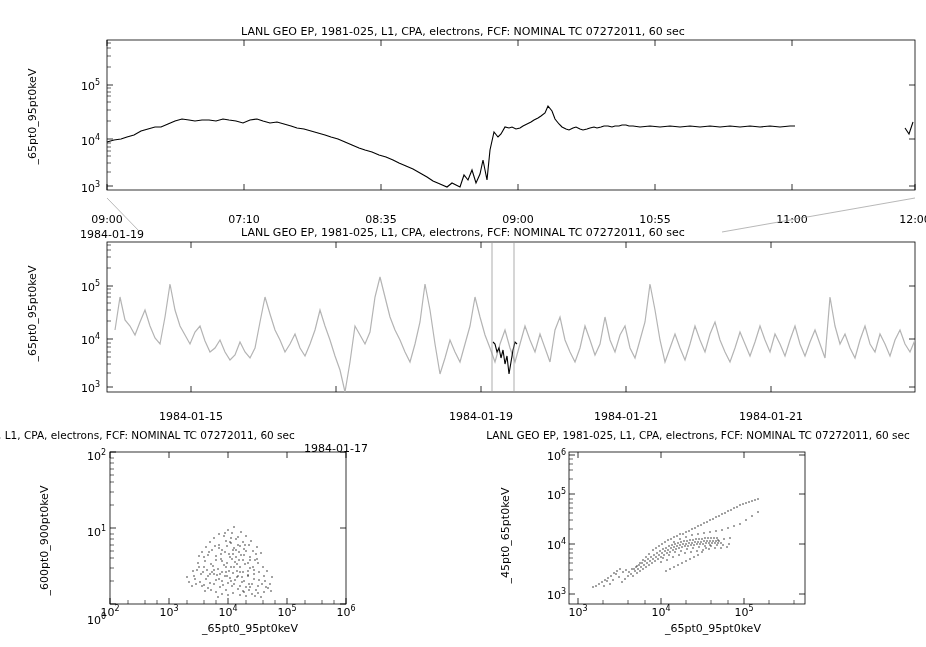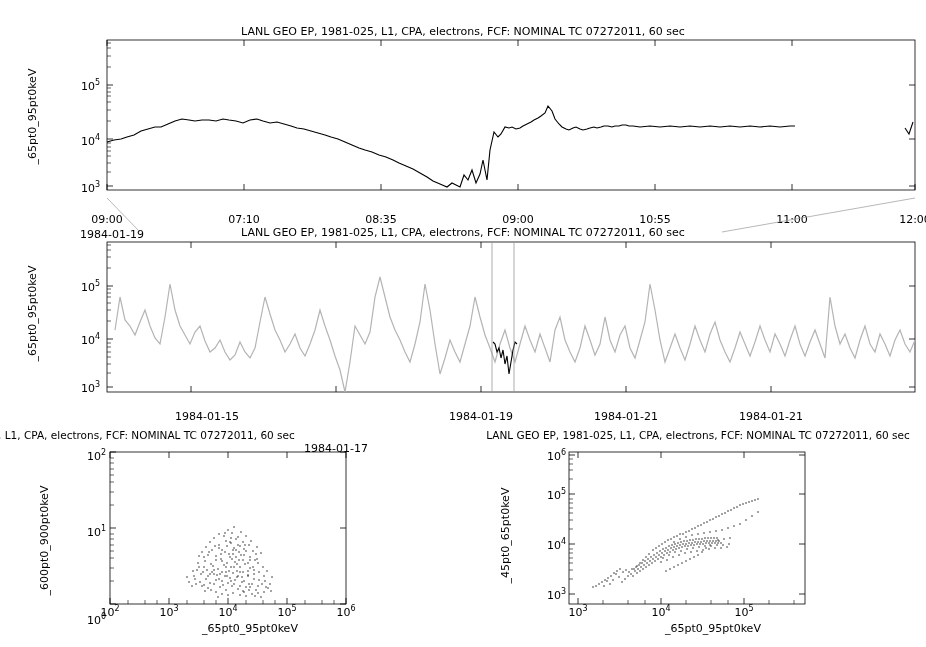--- a/index.html
+++ b/index.html
@@ -153,21 +153,21 @@
   <div class="panel" style="left:0;top:222px;width:926px;height:205px;">
     <div class="title" style="left:0;top:4px;width:926px;">LANL GEO EP, 1981-025, L1, CPA, electrons, FCF: NOMINAL TC 07272011, 60 sec</div>
     <div class="axis-label-y" style="left:-38px;top:85px;width:140px;text-align:center;">
       <span>_65pt0_95pt0keV</span>
     </div>
 
     <div class="ticklabel tl-y" style="left:64px;top:158px;width:36px;"><span>10</span><span class="sup">3</span></div>
     <div class="ticklabel tl-y" style="left:64px;top:110px;width:36px;"><span>10</span><span class="sup">4</span></div>
     <div class="ticklabel tl-y" style="left:64px;top:57px;width:36px;"><span>10</span><span class="sup">5</span></div>
 
-    <div class="ticklabel tl-x" style="left:162px;top:188px;width:90px;">1984-01-15</div>
+    <div class="ticklabel tl-x" style="left:146px;top:188px;width:90px;">1984-01-15</div>
     <div class="ticklabel tl-x" style="left:291px;top:188px;width:90px;margin-top:32px;">1984-01-17</div>
     <div class="ticklabel tl-x" style="left:436px;top:188px;width:90px;">1984-01-19</div>
     <div class="ticklabel tl-x" style="left:581px;top:188px;width:90px;">1984-01-21</div>
     <div class="ticklabel tl-x" style="left:726px;top:188px;width:90px;">1984-01-21</div>
 
     <svg width="926" height="190" style="position:absolute;left:0;top:0;">
       <rect x="107" y="20" width="808" height="150" fill="none" stroke="#000" stroke-width="0.8"></rect>
       <g stroke="#000" stroke-width="0.8">
         <line x1="191" y1="170" x2="191" y2="164"></line>
         <line x1="336" y1="170" x2="336" y2="164"></line>

